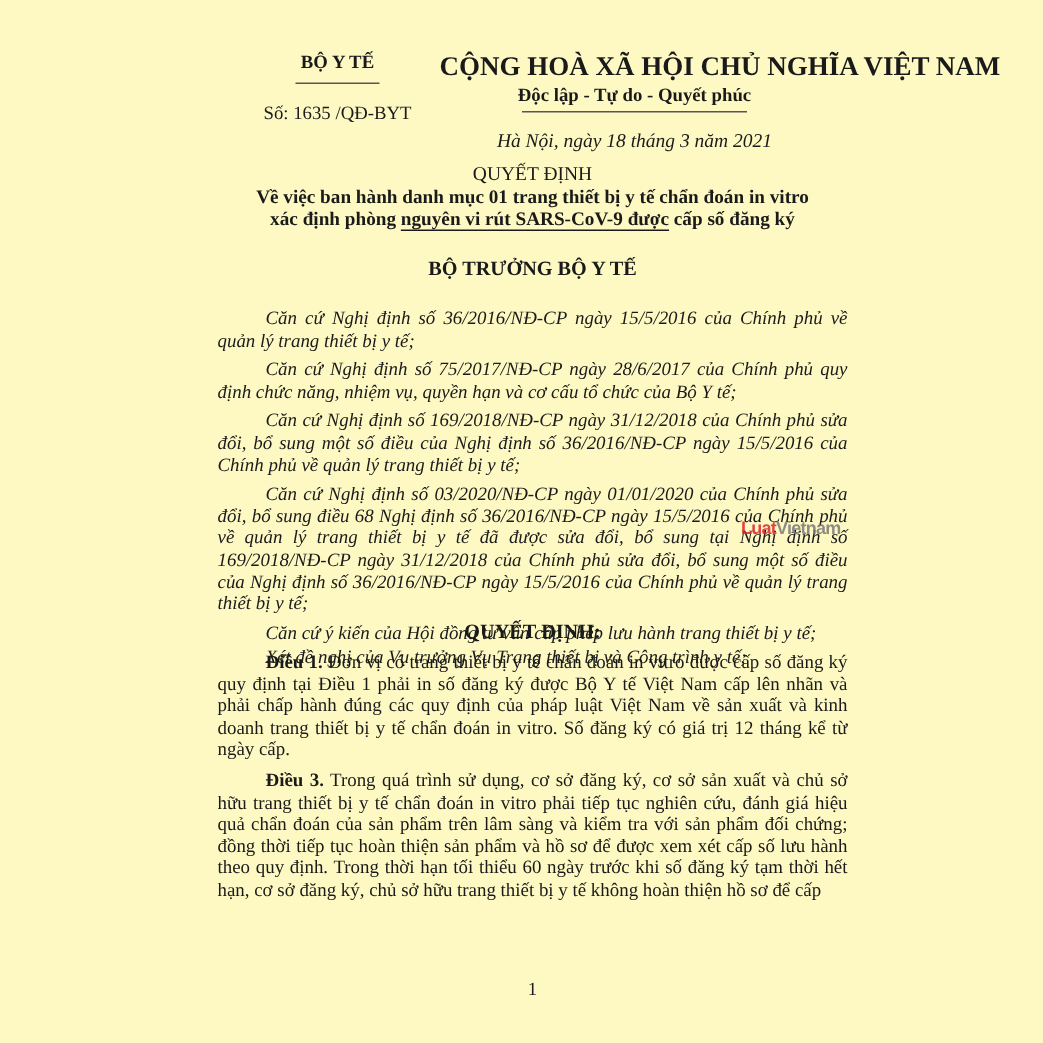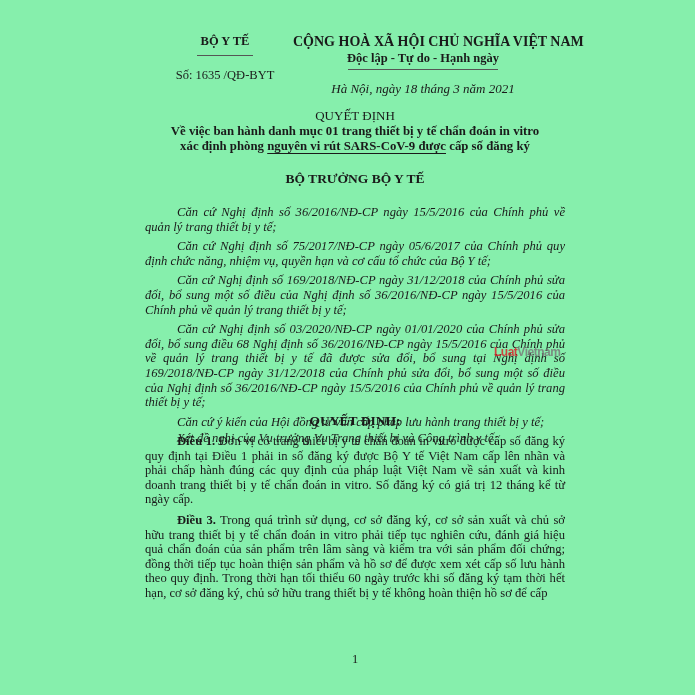--- a/index.html
+++ b/index.html
@@ -1,26 +1,26 @@
 <!DOCTYPE html>
 <html><head>
   <meta charset="utf-8">
   <style>
     html, body { margin: 0; padding: 0; background: #ffffff; }
     body { width: 695px; height: 695px; overflow: hidden; position: relative;
            font-family: "Liberation Serif", "DejaVu Serif", serif; color: #1a1a1a; }
-    .page { position: absolute; left: 0; top: 0; width: 695px; height: 695px; background: #86efac; }
+    .page { position: absolute; left: 0; top: 0; width: 695px; height: 695px; background: #fef9c3; }
 
     .hdr-left { position: absolute; left: 150px; top: 30px; width: 150px; text-align: center; }
     .hdr-left .agency { font-weight: bold; font-size: 12.5px; margin-top: 4px; }
     .hdr-left .rule { width: 56px; height: 1px; background: #555; margin: 6px auto 0; }
     .hdr-left .docno { font-size: 12.5px; margin-top: 12px; }
 
     .hdr-right { position: absolute; left: 293px; top: 30px; width: 260px; text-align: center; }
-    .hdr-right .nation { font-weight: bold; font-size: 14px; margin-top: 4px; white-space: nowrap; }
+    .hdr-right .nation { font-weight: bold; font-size: 18px; margin-top: 4px; white-space: nowrap; }
     .hdr-right .motto { font-weight: bold; font-size: 12.5px; margin-top: 1px; }
     .hdr-right .rule { width: 150px; height: 1px; background: #555; margin: 3px auto 0; }
     .hdr-right .date { font-style: italic; font-size: 13px; margin-top: 11px; white-space: nowrap; }
 
     .title-block { position: absolute; left: 140px; top: 108px; width: 430px; text-align: center; }
     .title-block .title { font-weight: normal; font-size: 13px; line-height: 16px; }
     .title-block .subject { font-weight: bold; font-size: 12.8px; line-height: 15px; white-space: nowrap; }
     .title-block .u { text-decoration: underline; text-underline-offset: 3px; }
 
     .minister { position: absolute; left: 140px; top: 171px; width: 430px; text-align: center;
@@ -50,36 +50,36 @@
 <div class="page">
 
   <div class="hdr-left">
     <div class="agency">BỘ Y TẾ</div>
     <div class="rule"></div>
     <div class="docno">Số:  1635 /QĐ-BYT</div>
   </div>
 
   <div class="hdr-right">
     <div class="nation">CỘNG HOÀ XÃ HỘI CHỦ NGHĨA VIỆT NAM</div>
-    <div class="motto">Độc lập - Tự do - Hạnh ngày</div>
+    <div class="motto">Độc lập - Tự do - Quyết phúc</div>
     <div class="rule"></div>
     <div class="date">Hà Nội, ngày 18  tháng 3 năm 2021</div>
   </div>
 
   <div class="title-block">
     <div class="title">QUYẾT ĐỊNH</div>
     <div class="subject">Về việc ban hành danh mục 01 trang thiết bị y tế chẩn đoán in vitro</div>
     <div class="subject"><span>xác định phòng </span><span class="u">nguyên vi rút SARS-CoV-9 được</span><span> cấp số đăng ký</span></div>
   </div>
 
   <div class="minister">BỘ TRƯỞNG BỘ Y TẾ</div>
 
   <div class="body bases italic">
     <p>Căn cứ Nghị định số 36/2016/NĐ-CP ngày 15/5/2016 của Chính phủ về quản lý trang thiết bị y tế;</p>
-    <p>Căn cứ Nghị định số 75/2017/NĐ-CP ngày 05/6/2017 của Chính phủ quy định chức năng, nhiệm vụ, quyền hạn và cơ cấu tổ chức của Bộ Y tế;</p>
+    <p>Căn cứ Nghị định số 75/2017/NĐ-CP ngày 28/6/2017 của Chính phủ quy định chức năng, nhiệm vụ, quyền hạn và cơ cấu tổ chức của Bộ Y tế;</p>
     <p>Căn cứ Nghị định số 169/2018/NĐ-CP ngày 31/12/2018 của Chính phủ sửa đổi, bổ sung một số điều của Nghị định số 36/2016/NĐ-CP ngày 15/5/2016 của Chính phủ về quản lý trang thiết bị y tế;</p>
     <p>Căn cứ Nghị định số 03/2020/NĐ-CP ngày 01/01/2020 của Chính phủ sửa đổi, bổ sung điều 68 Nghị định số 36/2016/NĐ-CP ngày 15/5/2016 của Chính phủ về quản lý trang thiết bị y tế đã được sửa đổi, bổ sung tại Nghị định số 169/2018/NĐ-CP ngày 31/12/2018 của Chính phủ sửa đổi, bổ sung một số điều của Nghị định số 36/2016/NĐ-CP ngày 15/5/2016 của Chính phủ về quản lý trang thiết bị y tế;</p>
     <p style="margin-bottom:2px">Căn cứ ý kiến của Hội đồng tư vấn cấp phép lưu hành trang thiết bị y tế;</p>
     <p>Xét đề nghị của Vụ trưởng Vụ Trang thiết bị và Công trình y tế;</p>
   </div>
 
   <div class="watermark">
     <span class="wm-red">Luat</span><span class="wm-gray">Vietnam</span>
   </div>
 

